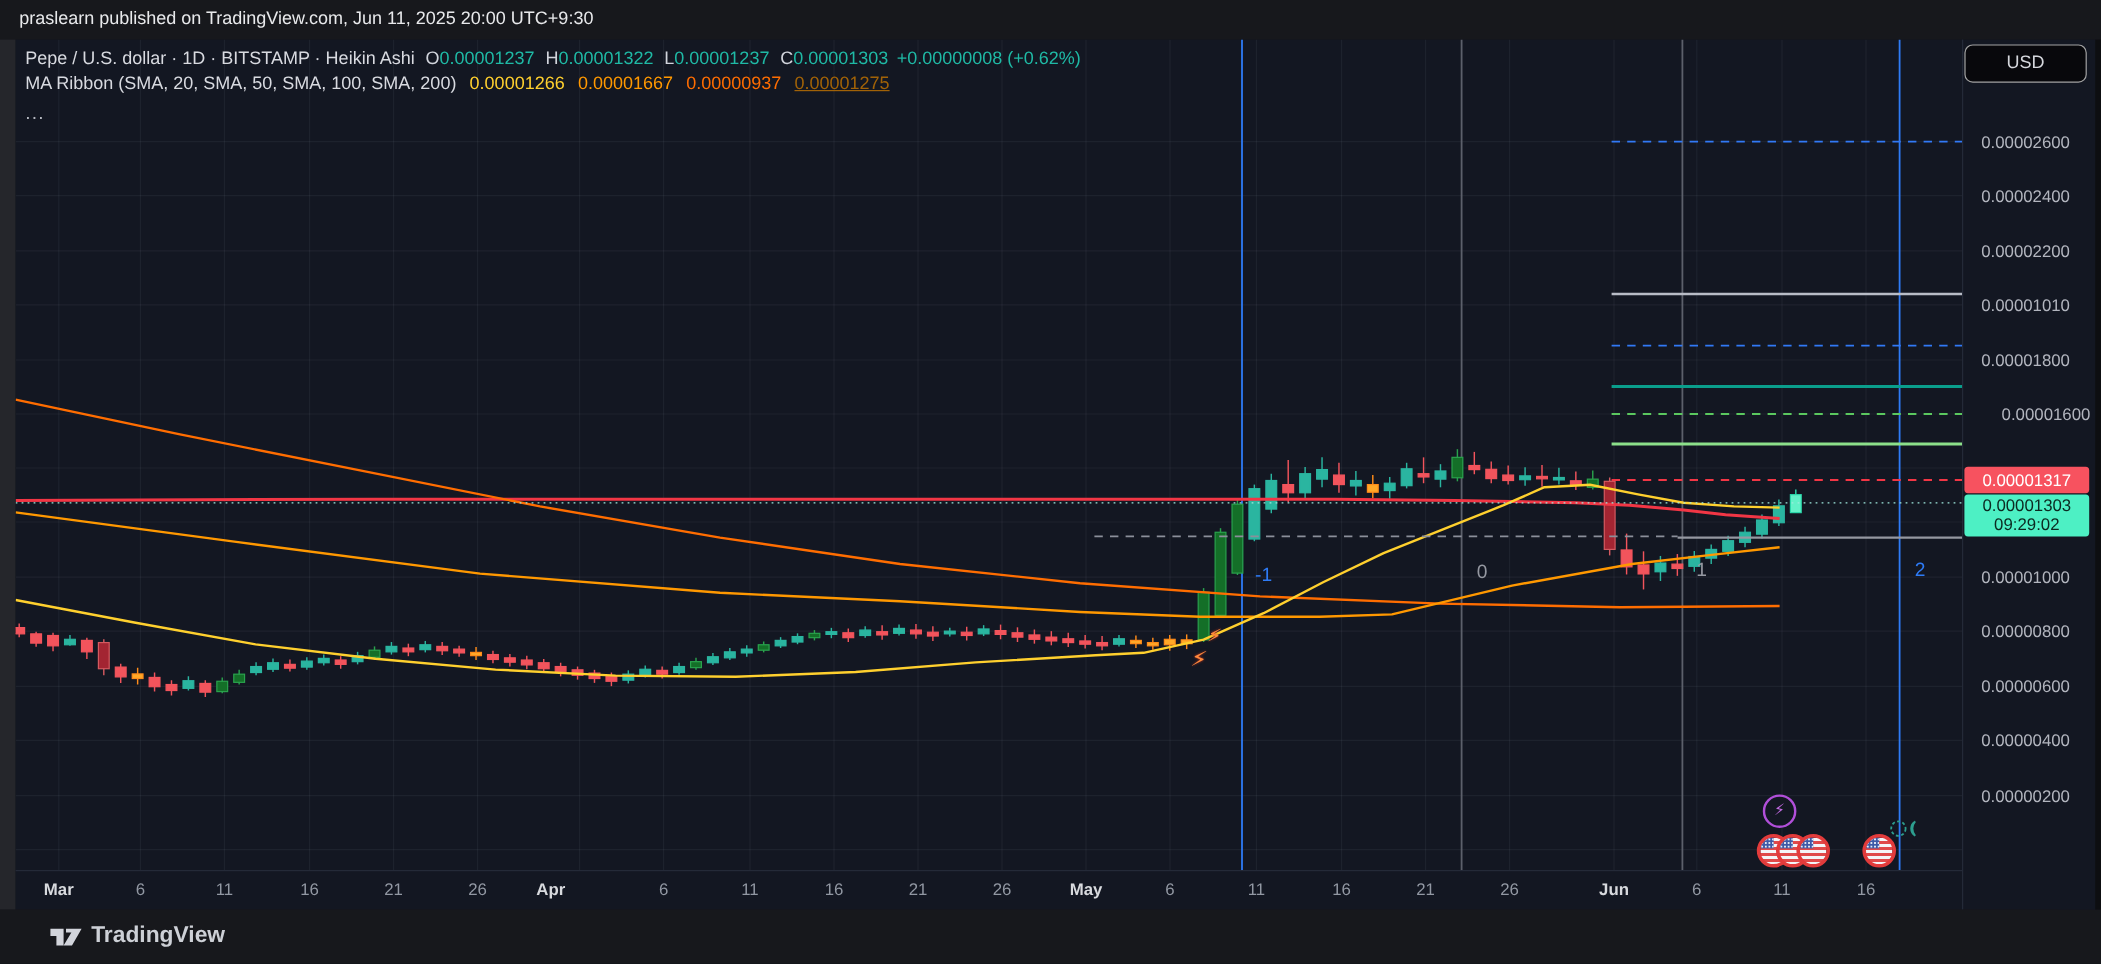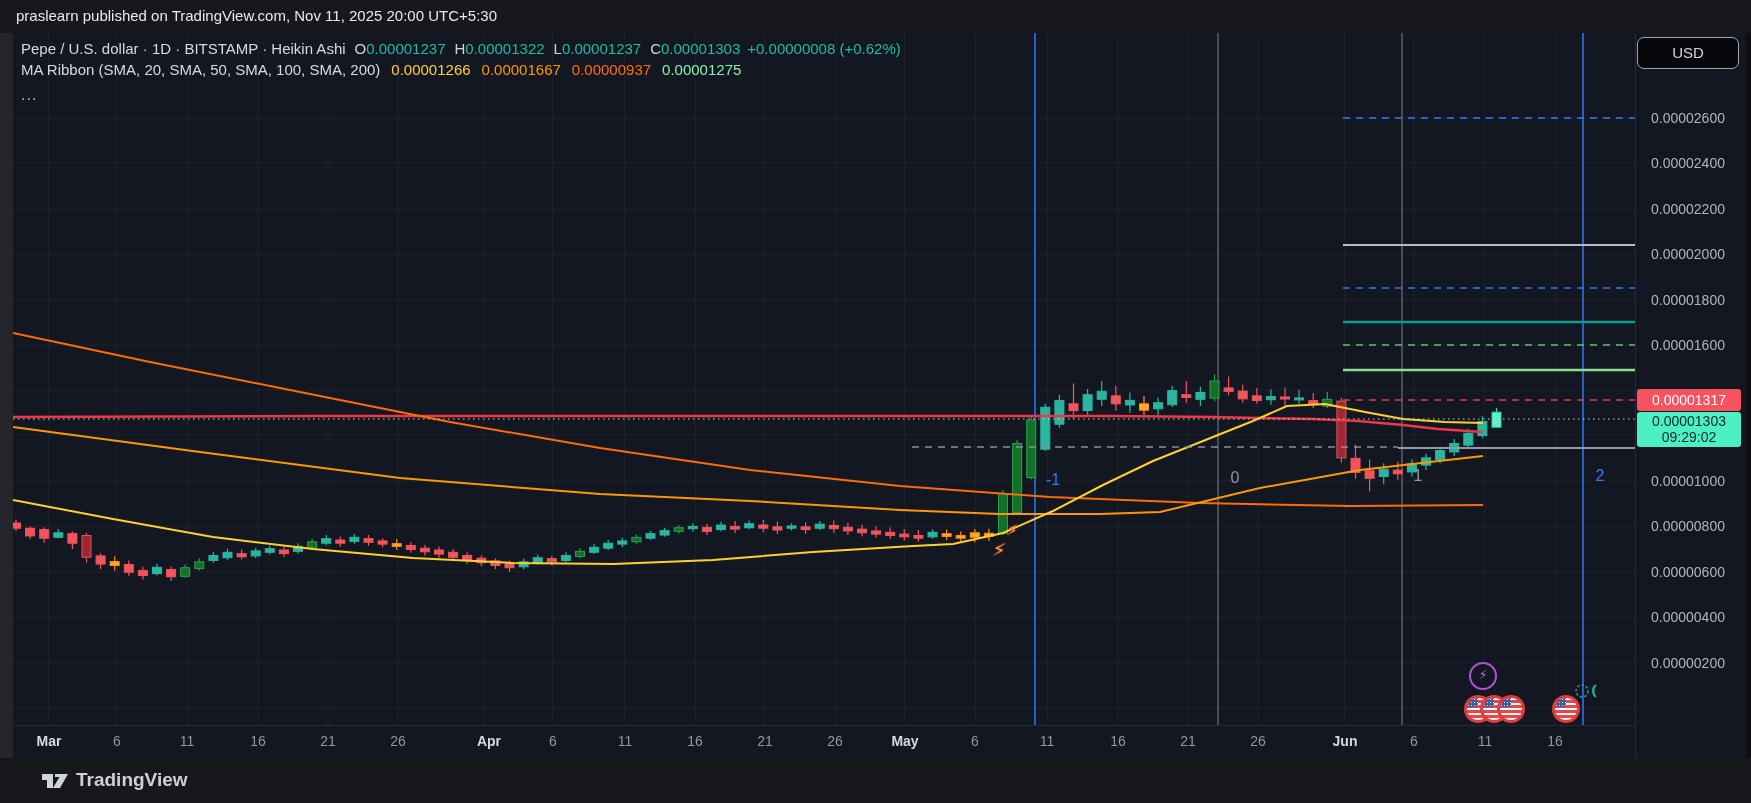--- a/index.html
+++ b/index.html
@@ -48,21 +48,21 @@
   .footer{position:absolute;left:0;top:758px;width:1715px;height:45px;background:#17181c;}
   .footer .brand{position:absolute;left:76px;top:11px;font-size:19px;font-weight:600;color:#cdd0d6;}
   .footer svg{position:absolute;left:41px;top:11px;}
 </style>
 </head>
 <body>
 
 <div class="page">
 
   <div class="pub-bar">
-    <span>praslearn published on TradingView.com, Nov 11, 2025 20:00 UTC+5:30</span>
+    <span>praslearn published on TradingView.com, Jun 11, 2025 20:00 UTC+9:30</span>
   </div>
 
   <div class="left-margin"></div>
   <div class="right-margin"></div>
 
   <div class="chart-wrap">
 
     <svg id="chart-svg" width="1733" height="725">
         <line x1="0" y1="85" x2="1622" y2="85" stroke="rgba(170,180,200,0.07)" stroke-width="1"></line>
         <line x1="0" y1="130" x2="1622" y2="130" stroke="rgba(170,180,200,0.07)" stroke-width="1"></line>
@@ -333,21 +333,21 @@
       </svg>
 
     <div class="axis-sep-v"></div>
     <div class="axis-sep-h"></div>
 
     <div class="legend">
       <div class="row">
         <span class="sym">Pepe / U.S. dollar · 1D · BITSTAMP · Heikin Ashi</span><span id="ohlc"><span class="olab">O</span><span class="oval">0.00001237</span><span class="olab">H</span><span class="oval">0.00001322</span><span class="olab">L</span><span class="oval">0.00001237</span><span class="olab">C</span><span class="oval">0.00001303</span><span class="chg">+0.00000008 (+0.62%)</span></span>
       </div>
       <div class="row">
-        <span class="sym">MA Ribbon (SMA, 20, SMA, 50, SMA, 100, SMA, 200)</span><span id="mavals"><span class="maval" style="color: rgb(255, 208, 46);">0.00001266</span><span class="maval" style="color: rgb(255, 152, 0);">0.00001667</span><span class="maval" style="color: rgb(255, 109, 0);">0.00000937</span><span class="maval" style="color: #86efac;">0.00001275</span></span>
+        <span class="sym">MA Ribbon (SMA, 20, SMA, 50, SMA, 100, SMA, 200)</span><span id="mavals"><span class="maval" style="color: rgb(255, 208, 46);">0.00001266</span><span class="maval" style="color: rgb(255, 152, 0);">0.00001667</span><span class="maval" style="color: rgb(255, 109, 0);">0.00000937</span><span class="maval" style="color: #a16207; text-decoration: underline;">0.00001275</span></span>
       </div>
       <div class="more">...</div>
     </div>
 
     <div id="wave-labels">
         <div class="wave" style="left: 1040px; top: 447px; color: rgb(46, 123, 246);">-1</div>
         <div class="wave" style="left: 1222px; top: 445px; color: rgb(149, 152, 161);">0</div>
         <div class="wave" style="left: 1405px; top: 443px; color: rgb(149, 152, 161);">1</div>
         <div class="wave" style="left: 1587px; top: 443px; color: rgb(46, 123, 246);">2</div>
       </div>
@@ -381,38 +381,38 @@
       <div class="tag red">
         <span>0.00001317</span>
       </div>
       <div class="tag green">
         <div>0.00001303</div>
         <div>09:29:02</div>
       </div>
     <div class="pa-label" style="top: 85px; text-align: right;">0.00002600</div>
         <div class="pa-label" style="top: 130px;">0.00002400</div>
         <div class="pa-label" style="top: 176px;">0.00002200</div>
-        <div class="pa-label" style="top: 221px;">0.00002000</div>
+        <div class="pa-label" style="top: 221px;">0.00001010</div>
         <div class="pa-label" style="top: 267px;">0.00001800</div>
-        <div class="pa-label" style="top: 312px;">0.00001600</div>
+        <div class="pa-label" style="top: 312px; margin-left: 17px;">0.00001600</div>
         <div class="pa-label" style="top: 448px;">0.00001000</div>
         <div class="pa-label" style="top: 493px;">0.00000800</div>
         <div class="pa-label" style="top: 539px;">0.00000600</div>
         <div class="pa-label" style="top: 584px;">0.00000400</div>
         <div class="pa-label" style="top: 630px;">0.00000200</div>
       </div>
 
     <div class="time-axis" id="time-axis">
         <div class="ta-label major" style="left: 36px;">Mar</div>
         <div class="ta-label" style="left: 104px;">6</div>
         <div class="ta-label" style="left: 174px;">11</div>
         <div class="ta-label" style="left: 245px;">16</div>
         <div class="ta-label" style="left: 315px;">21</div>
         <div class="ta-label" style="left: 385px;">26</div>
-        <div class="ta-label major" style="left: 476px;">Apr</div>
+        <div class="ta-label major" style="left: 446px;">Apr</div>
         <div class="ta-label" style="left: 540px;">6</div>
         <div class="ta-label" style="left: 612px;">11</div>
         <div class="ta-label" style="left: 682px;">16</div>
         <div class="ta-label" style="left: 752px;">21</div>
         <div class="ta-label" style="left: 822px;">26</div>
         <div class="ta-label major" style="left: 892px;">May</div>
         <div class="ta-label" style="left: 962px;">6</div>
         <div class="ta-label" style="left: 1034px;">11</div>
         <div class="ta-label" style="left: 1105px;">16</div>
         <div class="ta-label" style="left: 1175px;">21</div>

